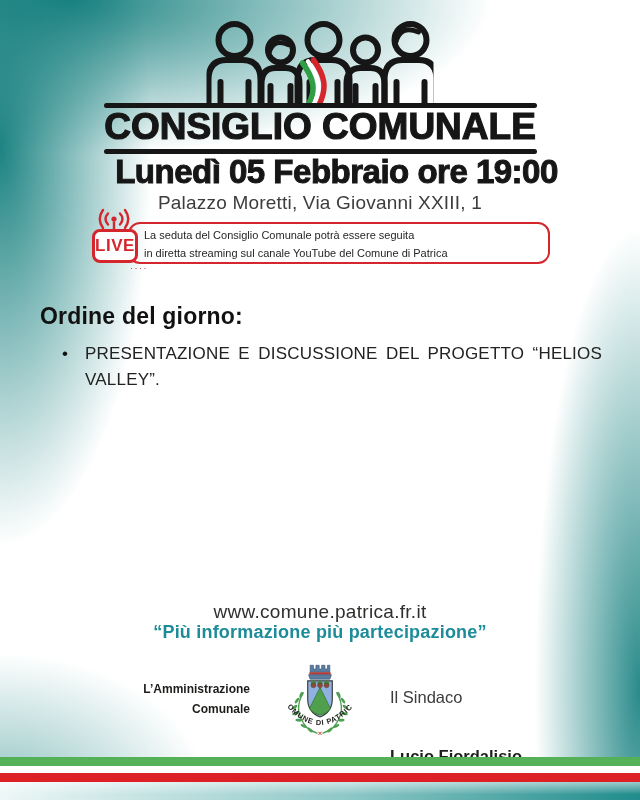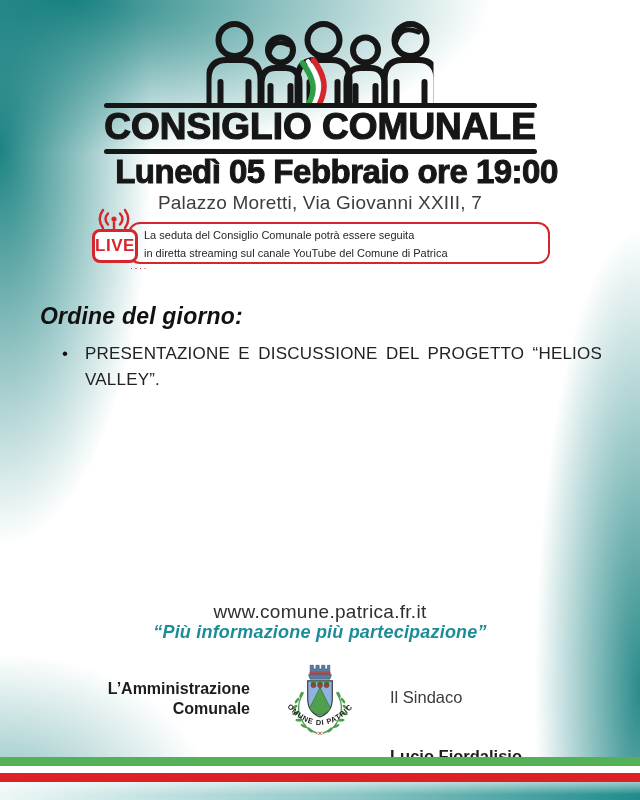--- a/index.html
+++ b/index.html
@@ -35,32 +35,32 @@
                white-space:nowrap; }
   .live-badge { left:92px; top:229px; width:46px; height:34px; background:#fff;
                 border:3px solid #d4262c; border-radius:8px; z-index:2;
                 display:flex; align-items:center; justify-content:center;
                 font-weight:bold; font-size:17px; color:#d4262c; letter-spacing:0.5px; }
   .live-waves { left:94px; top:207px; z-index:2; }
   .live-dots { left:130px; top:263px; z-index:2; color:#d4262c; font-size:9px; letter-spacing:1.5px; }
 
   
   .agenda-heading { left:40px; top:303px; font-size:23px; font-weight:bold; color:#111;
-                    letter-spacing:0.2px;font-style:italic; }
+                    letter-spacing:0.2px; }
   .agenda-list { left:60px; top:341px; width:542px; }
   .agenda-item { position:relative; padding-left:25px; text-align:justify;
                  font-size:17px; letter-spacing:0.2px; line-height:26px; color:#222; }
   .agenda-item .bullet { position:absolute; left:2px; top:0; font-size:17px; color:#111; }
 
   
   .website { top:601px; font-size:19px; color:#2f2f2e; letter-spacing:0.3px; }
-  .motto { top:622px; font-size:18px; font-weight:bold; font-style:italic; color:#1d8c99;
+  .motto { top:622px; font-size:18px; font-weight:bold; color:#1d8c99;
            letter-spacing:0.2px; }
   .sig-admin { left:78px; top:679px; width:172px; text-align:right; font-weight:bold;
-               font-size:16px; line-height:20px; color:#1d1d1b; }
+               font-size:12px; line-height:20px; color:#1d1d1b; }
   .crest { left:50%; transform:translateX(-50%); top:655px; }
   .sig-mayor { left:390px; top:679px; font-size:16.5px; line-height:20px; }
   .sig-mayor .role { color:#3c3c3b;margin-top:8px; }
   .sig-mayor .name { font-weight:bold; color:#1d1d1b;margin-top:39px; }
 
   
   .stripe { left:0; width:640px; }
   .stripe-green { top:757px; height:9px; background:#54b158; }
   .stripe-white { top:766px; height:7px; background:#ffffff; }
   .stripe-red   { top:773px; height:9px; background:#dd2026; }
@@ -100,21 +100,21 @@
 
     <path d="M96,45 C107,60 110,72 102,86" stroke="#2f9e44" stroke-width="5.5"></path>
     <path d="M101.5,43.5 C112.5,58.5 115.5,70.5 107.5,86" stroke="#ffffff" stroke-width="4.5"></path>
     <path d="M107,42 C118,57 121,69 113,86" stroke="#d4262c" stroke-width="5.5"></path>
   </svg>
 
   <div class="abs rule rule-top"></div>
   <div class="abs center title">CONSIGLIO COMUNALE</div>
   <div class="abs rule rule-bottom"></div>
   <div class="abs center datetime">Lunedì 05 Febbraio ore 19:00</div>
-  <div class="abs center location">Palazzo Moretti, Via Giovanni XXIII, 7</div>
+  <div class="abs center location">Palazzo Moretti, Via Giovanni XXIII, 1</div>
 
   <div class="abs live-box"></div>
   <svg class="abs live-waves" width="40" height="24" viewBox="0 0 40 24" fill="none" stroke="#d4262c" stroke-width="2.4" stroke-linecap="round">
     <circle cx="20" cy="12" r="2.6" fill="#d4262c" stroke="none"></circle>
     <path d="M14,6.5 Q9,12 14,17.5"></path>
     <path d="M9,3 Q2.5,12 9,21"></path>
     <path d="M26,6.5 Q31,12 26,17.5"></path>
     <path d="M31,3 Q37.5,12 31,21"></path>
     <path d="M20,15.5 V22"></path>
   </svg>

